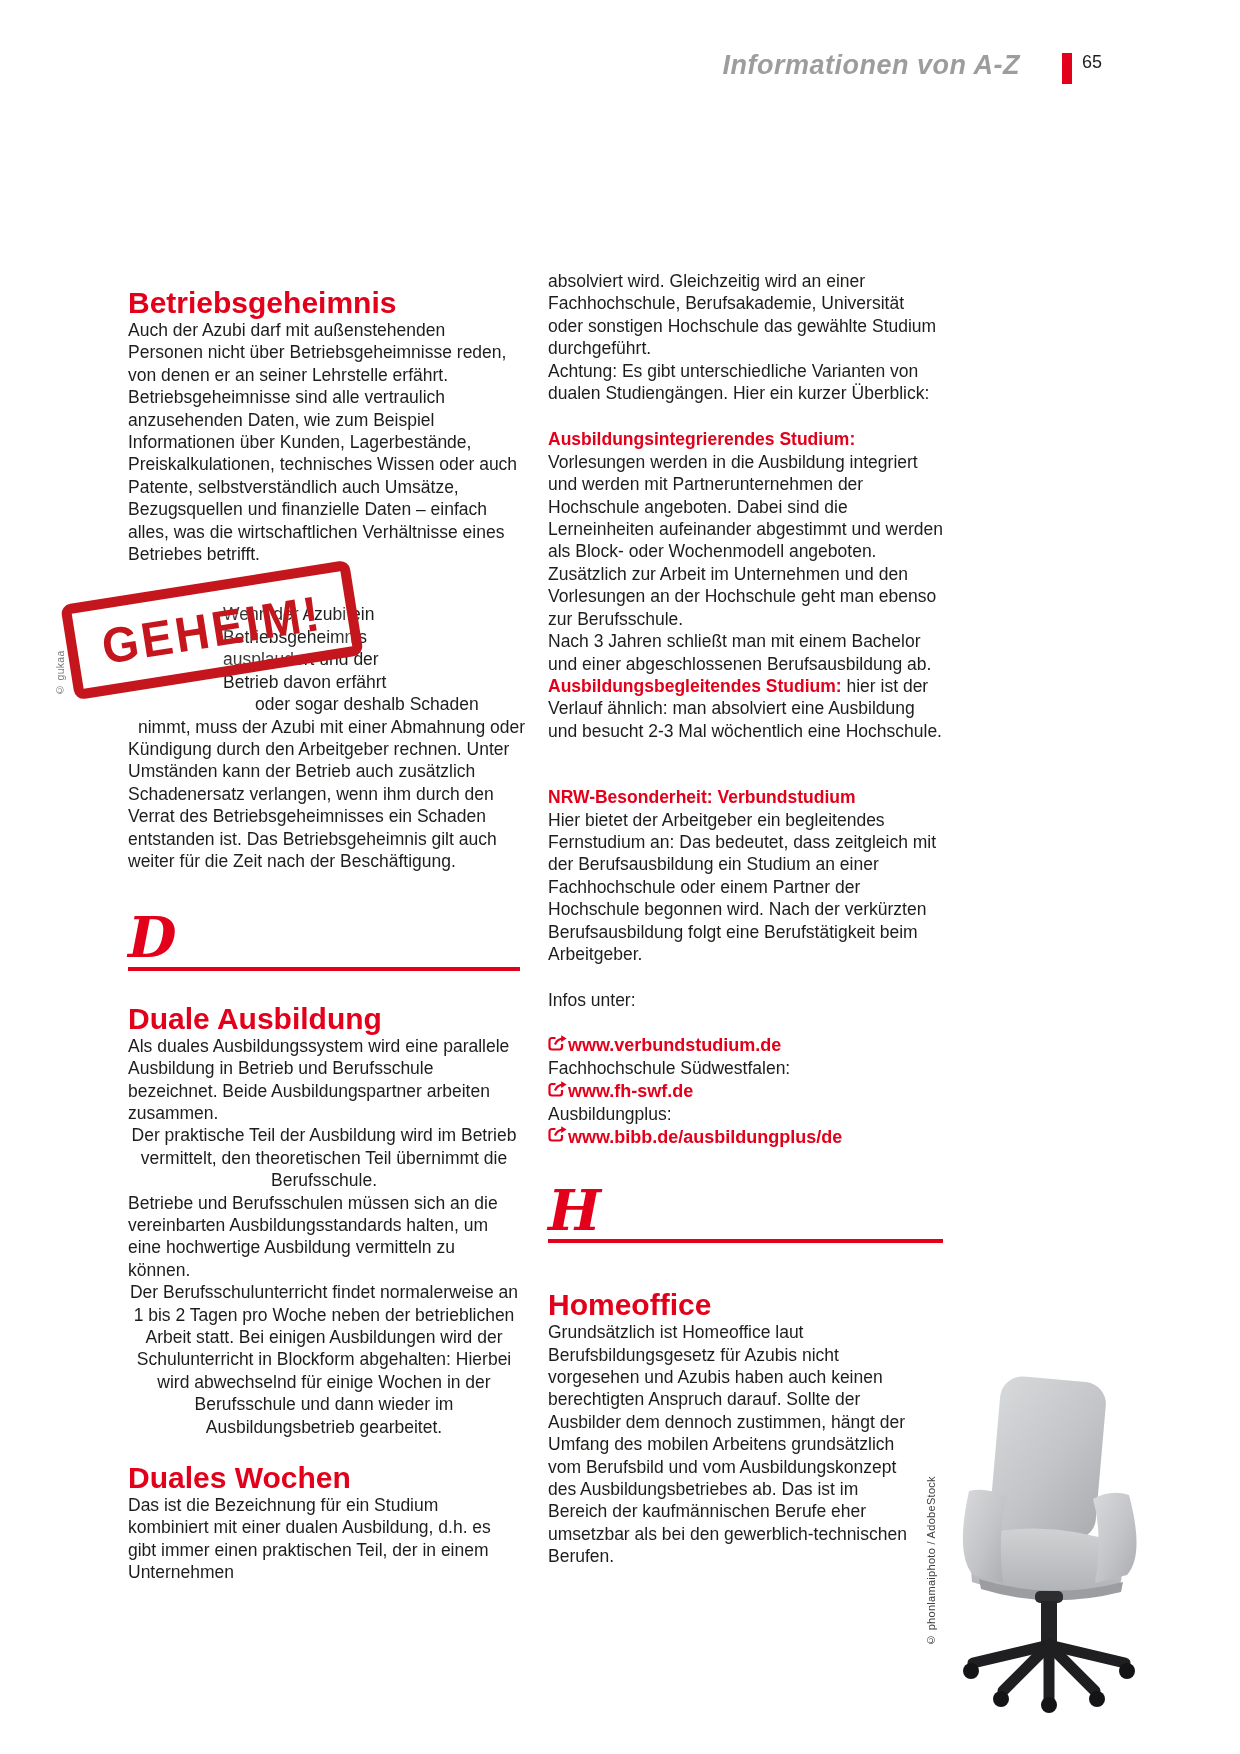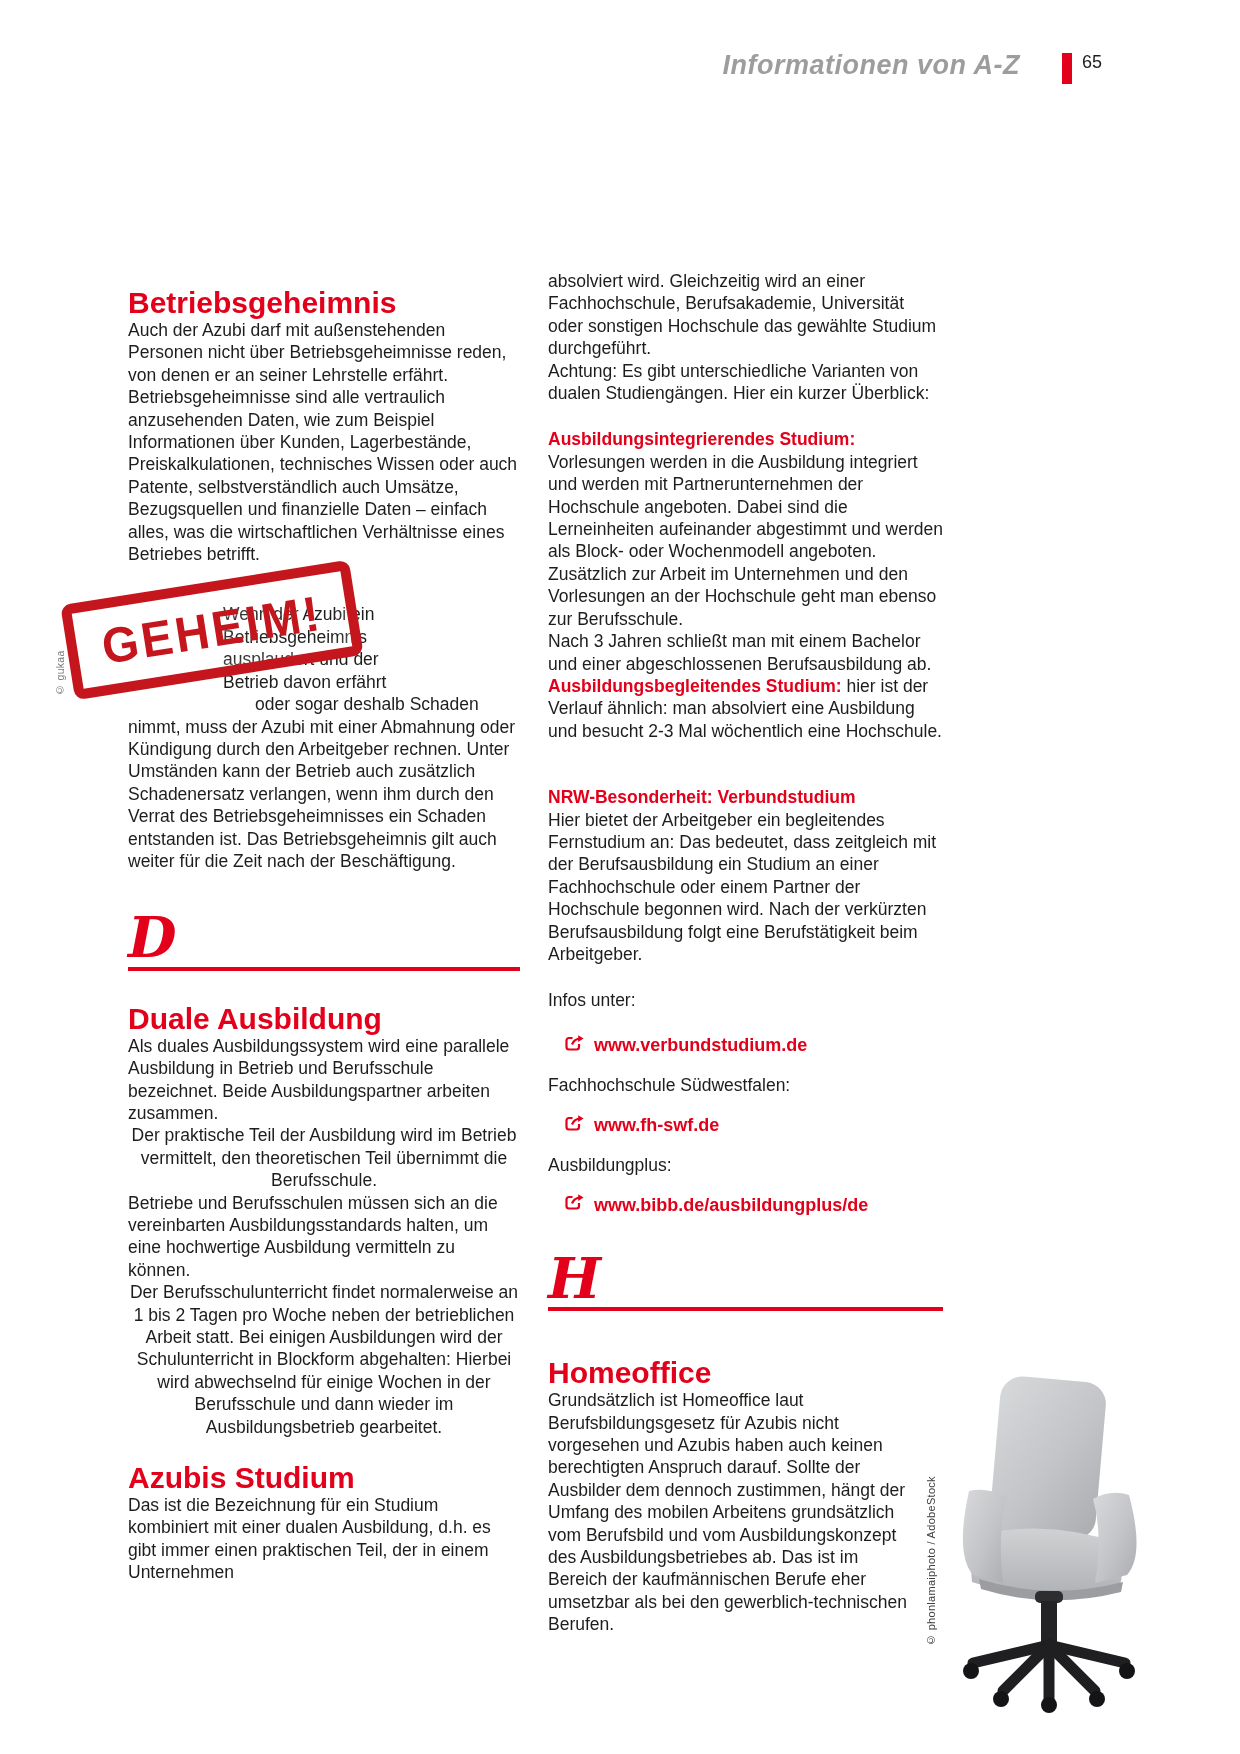--- a/index.html
+++ b/index.html
@@ -61,25 +61,25 @@
   }
   .stamp-credit{
     position:absolute;left:-79px;top:16px;height:110px;
     writing-mode:vertical-rl;transform:rotate(180deg);
     font-size:10.5px;color:#7a7a7a;letter-spacing:.3px;
   }
   .wrap-lines{padding-top:33px;}
   .wrap-lines div{white-space:nowrap;}
   .wl-right{margin-left:95px;}
   .wl-5{margin-left:127px;}
-  .wl-6{}
+  .wl-6{margin-left:10px;}
 
   
   .link-intro{margin:0;}
-  .link-row{display:flex;align-items:center;gap:9px;margin:17px;}
+  .link-row{display:flex;align-items:center;margin:0;}
   .link-row.big-gap{margin-top:22px;}
   .link-url{color:#e2001a;font-weight:bold;font-size:18px;}
   .ext-icon{flex:0 0 auto;display:inline-block;}
 
   
   .homeoffice-para{width:362px;}
 
   
   .chair-fig{position:absolute;left:943px;top:1373px;width:212px;height:340px;}
   .chair-credit{
@@ -121,21 +121,21 @@
     <span class="letter">D</span>
   </div>
 
   <h2 class="h2" style="margin-top:32px;">Duale Ausbildung</h2>
 
   <p class="body after-h2">Als duales Ausbildungssystem wird eine parallele Ausbildung in Betrieb und Berufsschule bezeichnet. Beide Ausbildungspartner arbeiten zusammen.</p>
   <p class="body mt-md">Der praktische Teil der Ausbildung wird im Betrieb vermittelt, den theoretischen Teil übernimmt die Berufsschule.</p>
   <p class="body mt-sm">Betriebe und Berufsschulen müssen sich an die vereinbarten Ausbildungsstandards halten, um eine hochwertige Ausbildung vermitteln zu können.</p>
   <p class="body mt-md">Der Berufsschulunterricht findet normalerweise an 1 bis 2 Tagen pro Woche neben der betrieblichen Arbeit statt. Bei einigen Ausbildungen wird der Schulunterricht in Blockform abgehalten: Hierbei wird abwechselnd für einige Wochen in der Berufsschule und dann wieder im Ausbildungsbetrieb gearbeitet.</p>
 
-  <h2 class="h2" style="margin-top:24px;">Azubis Studium</h2>
+  <h2 class="h2" style="margin-top:24px;">Duales Wochen</h2>
 
   <p class="body after-h2">Das ist die Bezeichnung für ein Studium kombiniert mit einer dualen Ausbildung, d.h. es gibt immer einen praktischen Teil, der in einem Unternehmen</p>
 </div>
 
 <div class="col col-right">
 
   <p class="body" style="margin-top:15px;">absolviert wird. Gleichzeitig wird an einer Fachhochschule, Berufsakademie, Universität oder sonstigen Hochschule das gewählte Studium durchgeführt.</p>
 
   <p class="body mt-lg">Achtung: Es gibt unterschiedliche Varianten von dualen Studiengängen. Hier ein kurzer Überblick:</p>
 

